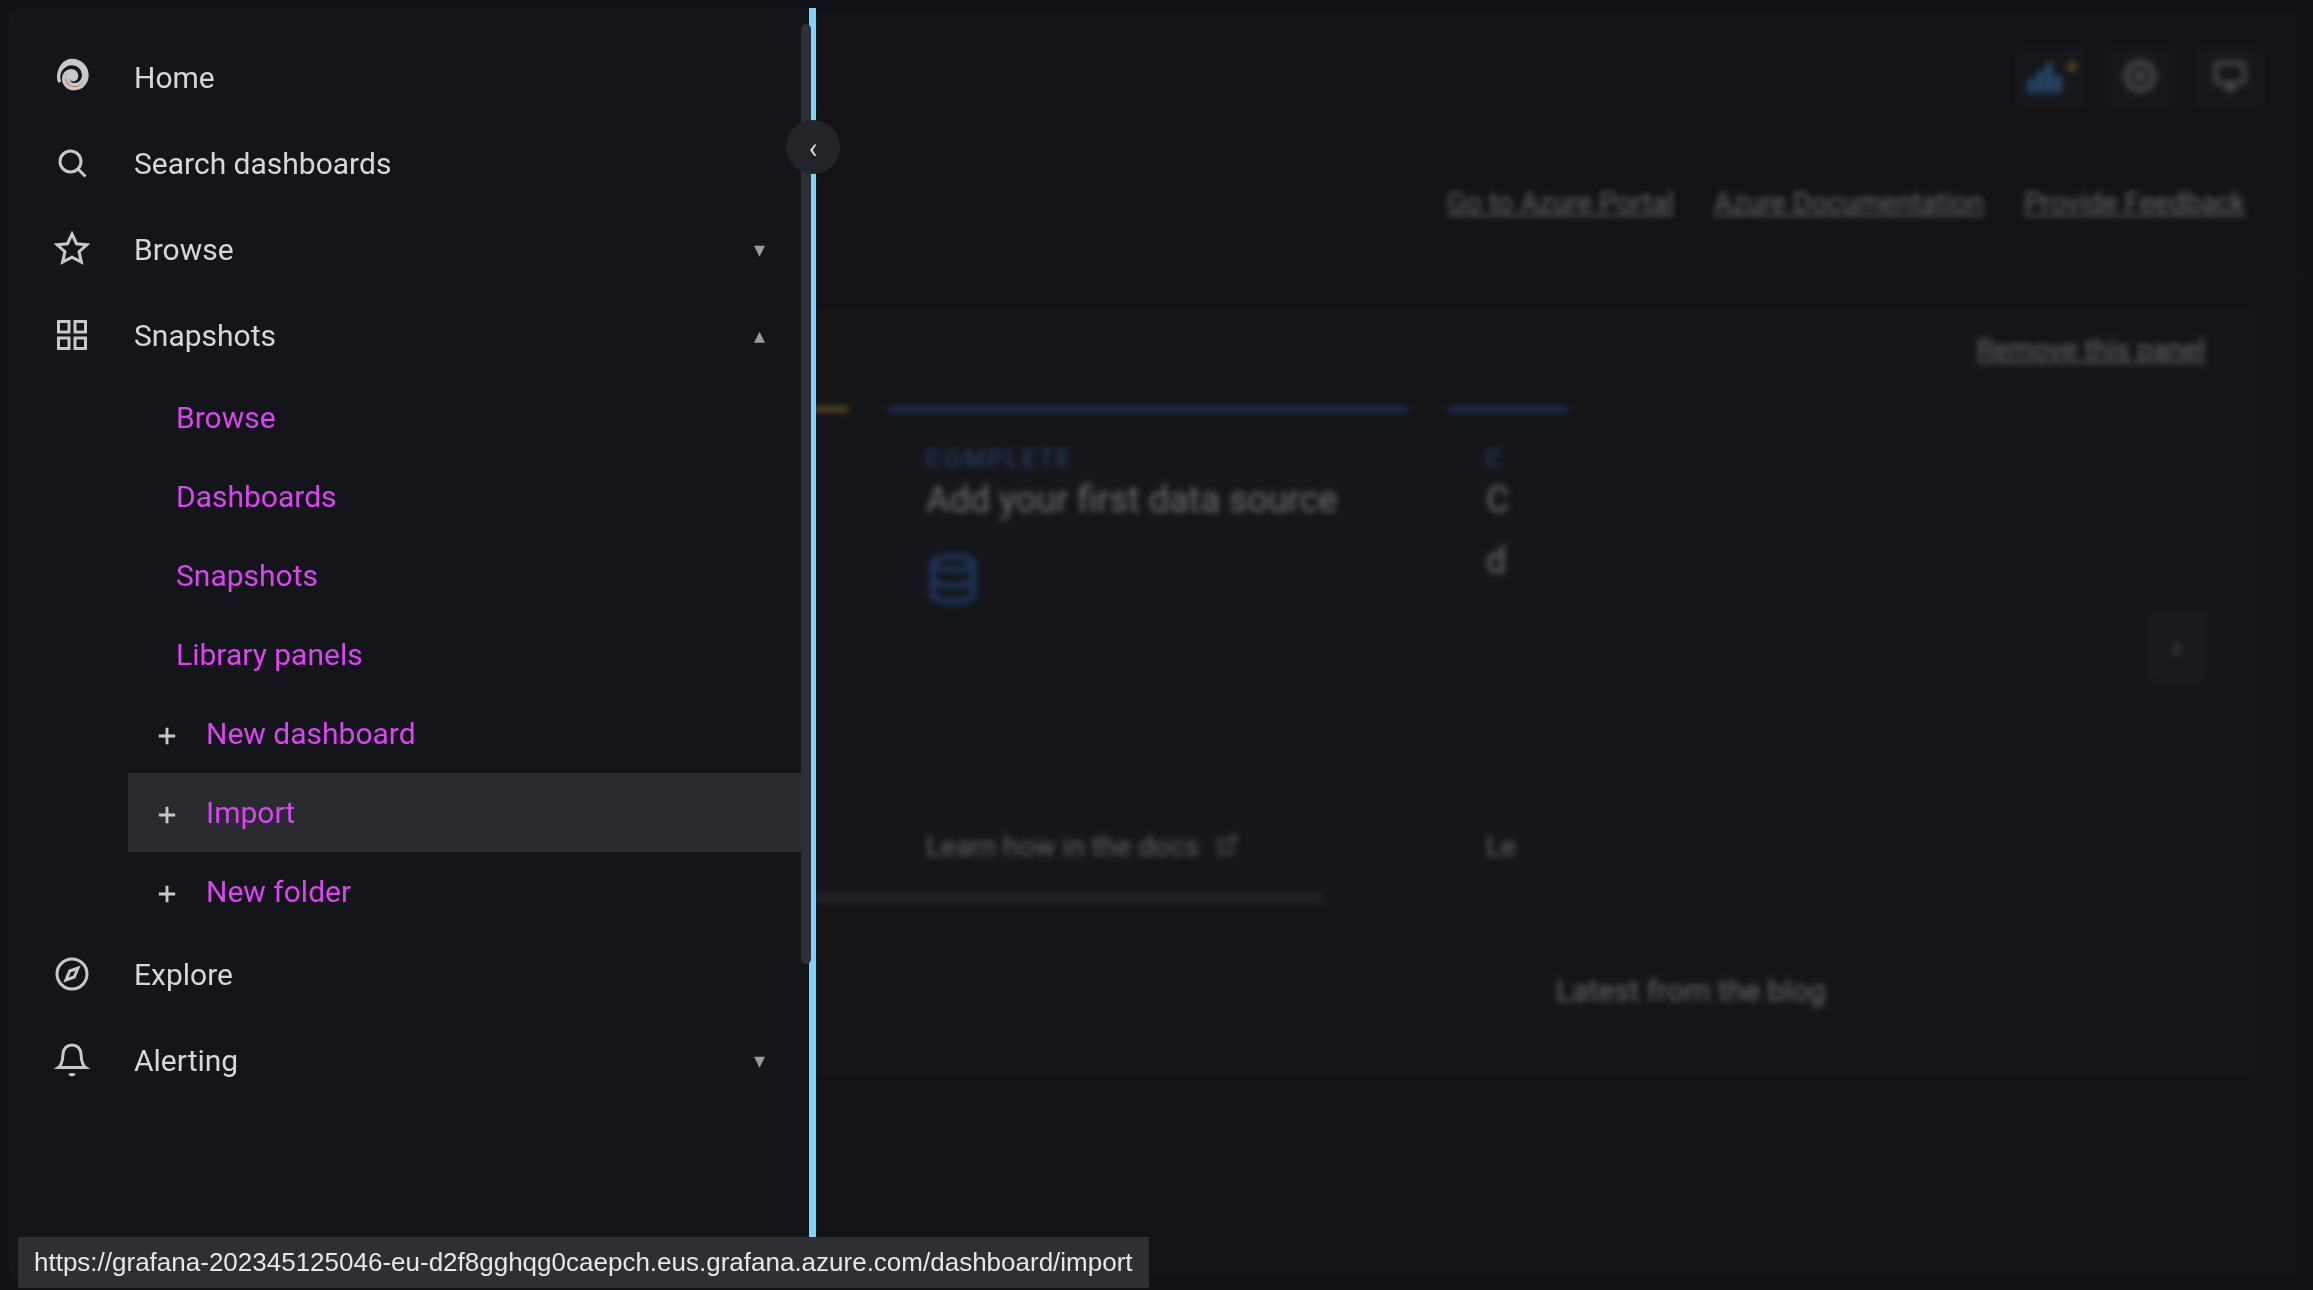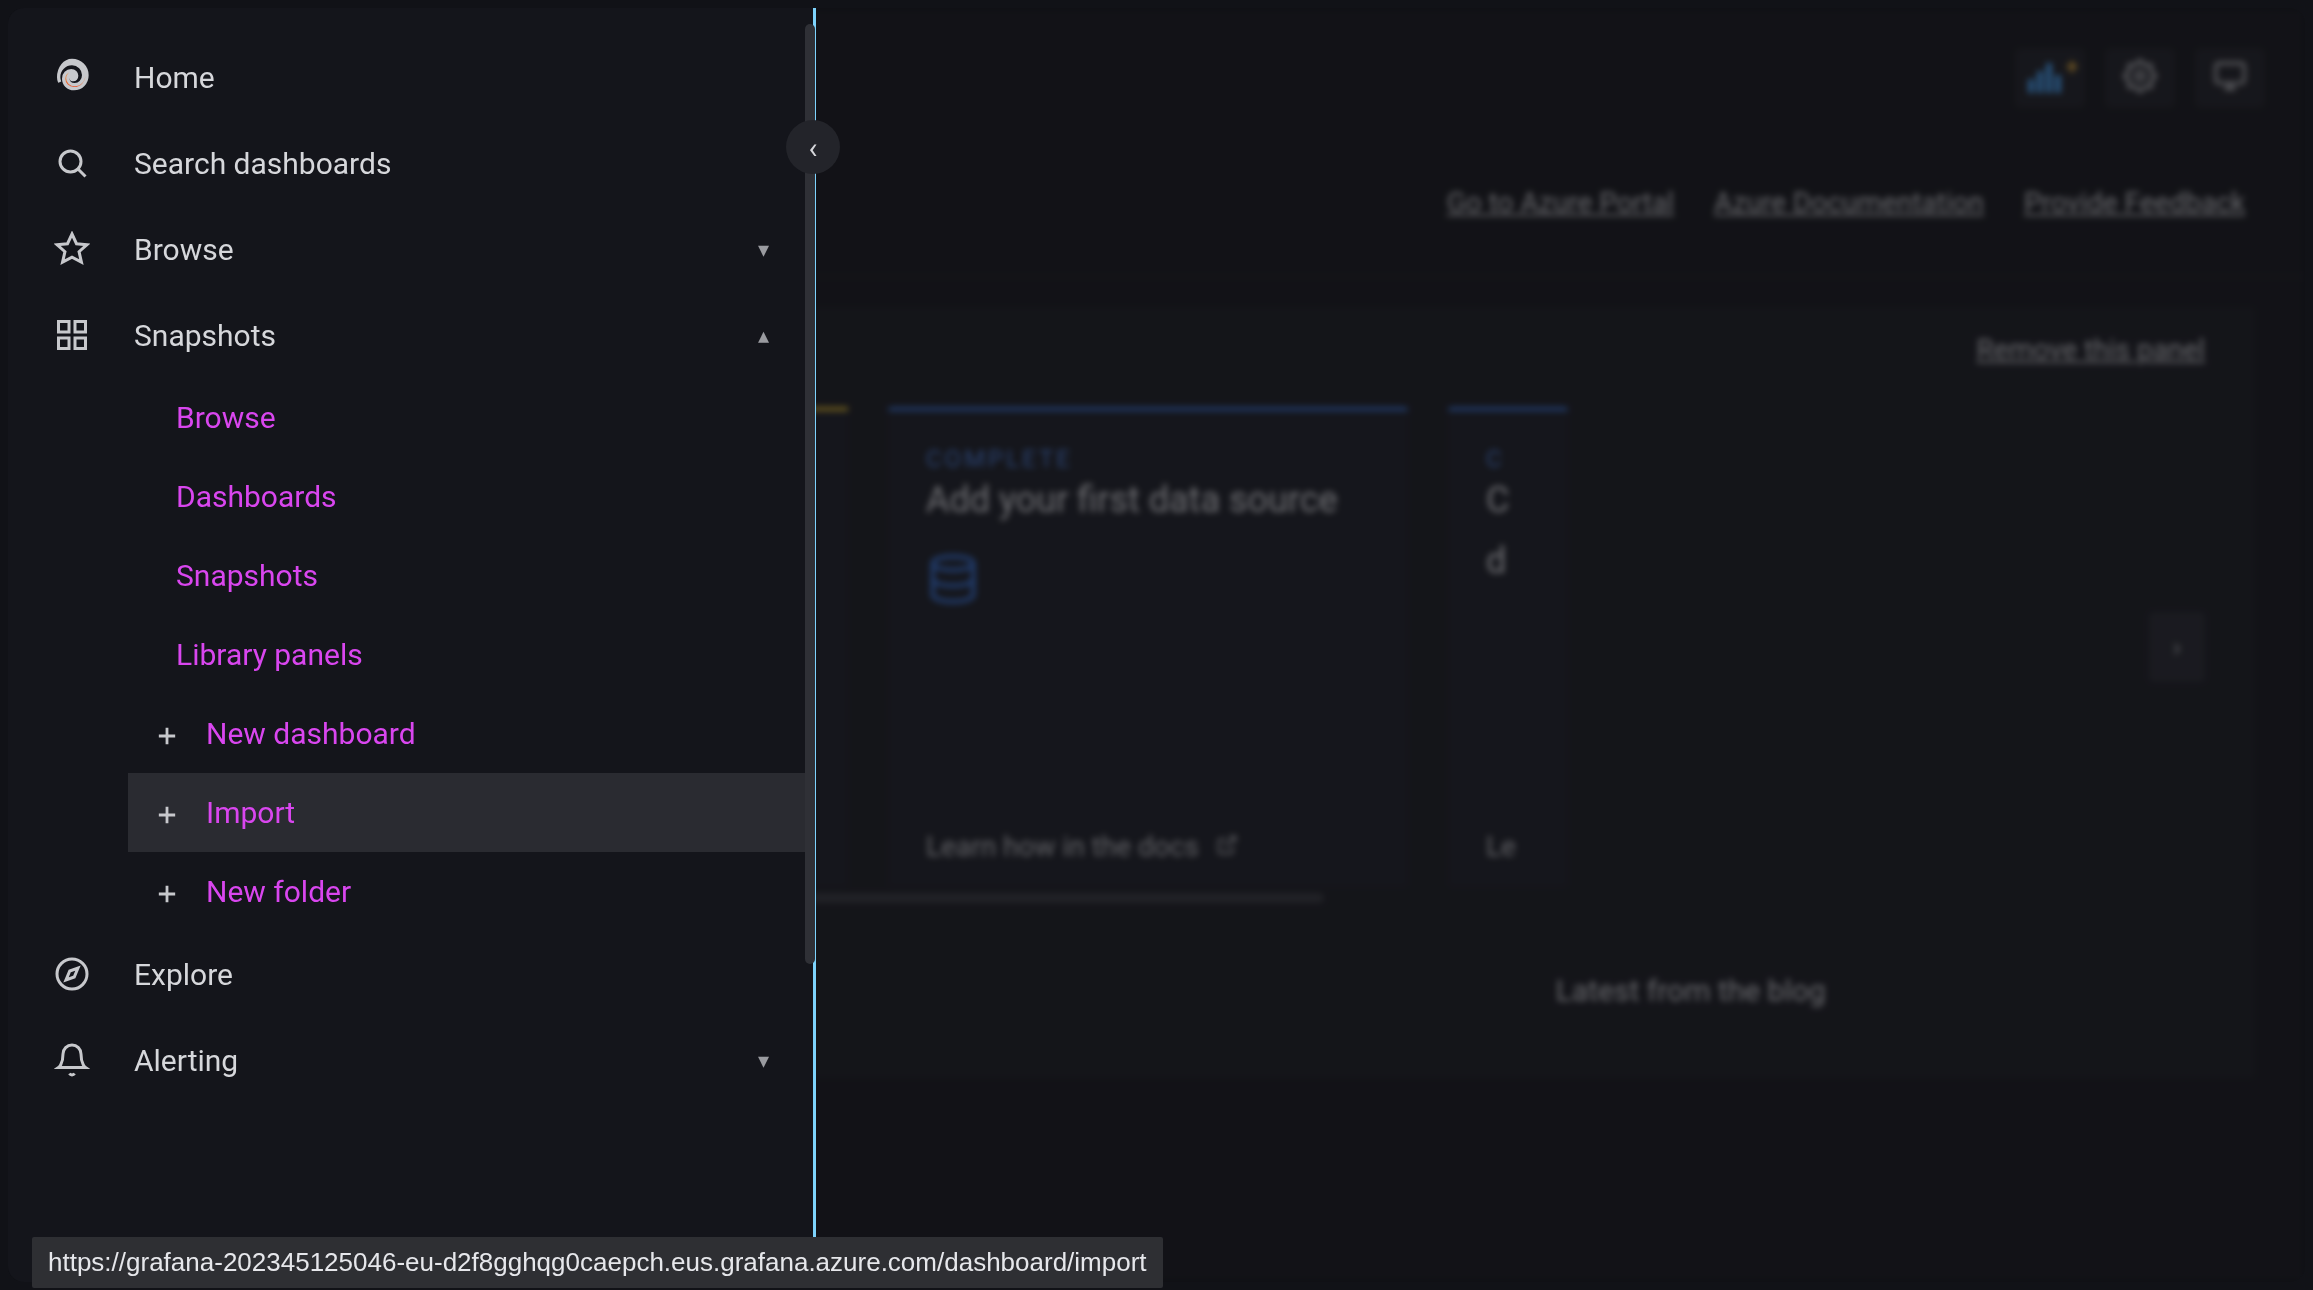--- a/index.html
+++ b/index.html
@@ -87,21 +87,21 @@
   background: rgba(12,13,17,0.55);
   pointer-events:none;
 }
 
 
 .sidebar {
   position:absolute; left:0; top:0; bottom:0;
   width:808px;
   background:#14151b;
   color:#d6d7db;
-  border-right:3px solid #7dd3fc;
+  border-right:7px solid #7dd3fc;
 }
 .sidebar-scroll {
   position:absolute; right:-2px; top:16px; width:10px; bottom:300px;
 }
 .sidebar-scroll .thumb { position:absolute; top:0; width:10px; height:940px; background:#2f3036; border-radius:5px;}
 .nav { padding:26px 0 0 0; }
 .nav-item {
   display:flex; align-items:center; gap:42px;
   padding:24px 44px;
   font-size:30px; color:#d6d7db;
@@ -124,21 +124,21 @@
   position:absolute; left:778px; top:112px;
   width:54px; height:54px; border-radius:50%;
   background:#23242a; color:#d6d7db;
   display:flex; align-items:center; justify-content:center;
   font-size:30px;
   z-index:5;
 }
 
 
 .statusbar {
-  position:absolute; left:32px; bottom:2px;
+  position:absolute; left:18px; bottom:2px;
   background:#2e2f33; color:#e6e7eb;
   padding:10px 16px; font-size:26px;
   border-radius:2px;
   z-index:10;
   font-family: -apple-system, "Segoe UI", Arial, sans-serif;
 }
 
 
 .frame {
   position:absolute; inset:8px;

